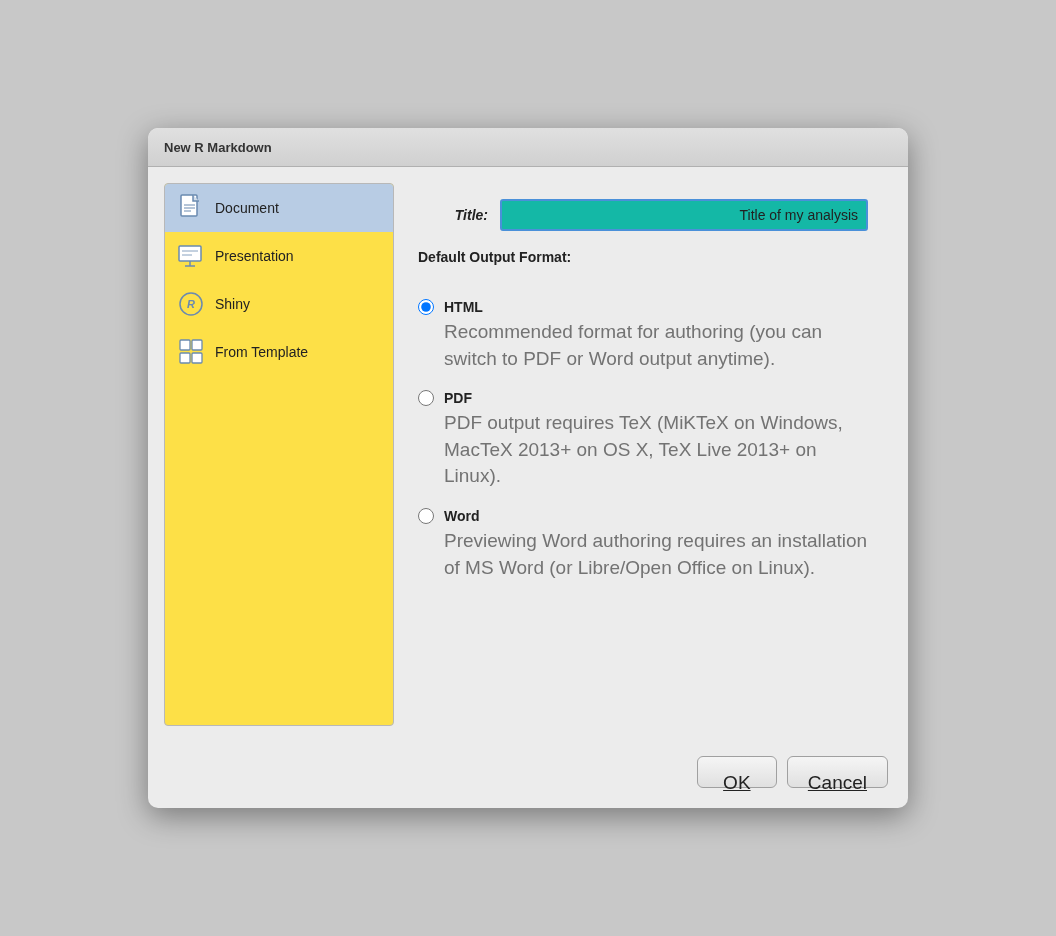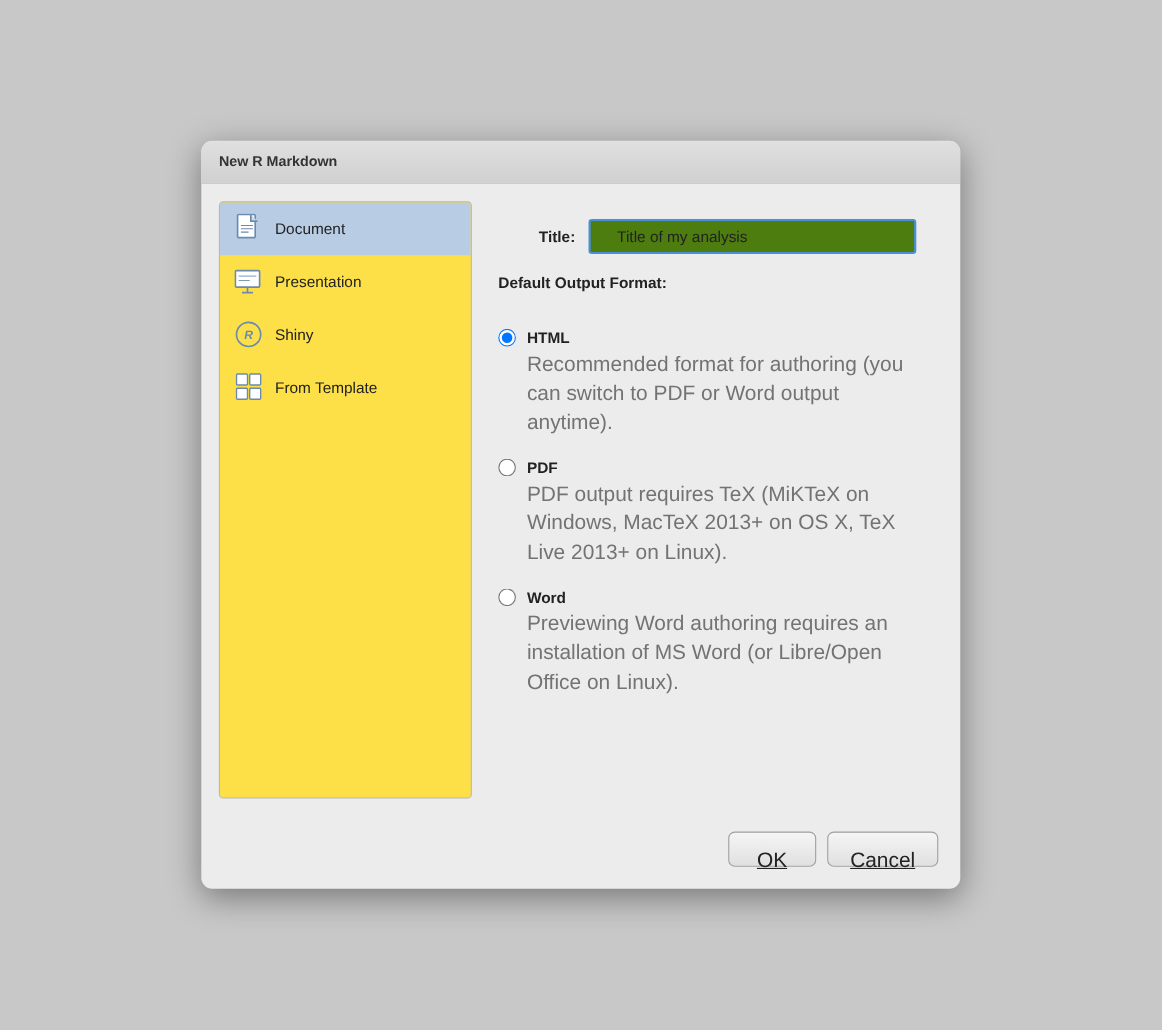--- a/index.html
+++ b/index.html
@@ -15,21 +15,21 @@
       justify-content: center;
       width: 1056px;
       height: 936px;
       font-family: -apple-system, "Helvetica Neue", Arial, sans-serif;
     }
 
     .dialog {
       background: #ececec;
       border-radius: 10px;
       box-shadow: 0 8px 30px rgba(0,0,0,0.4);
-      width: 690px;
+      width: 760px;
       min-height: 680px;
       display: flex;
       flex-direction: column;
       overflow: hidden;
     }
 
     .dialog-titlebar {
       background: linear-gradient(to bottom, #e0e0e0, #d0d0d0);
       border-bottom: 1px solid #b0b0b0;
       padding: 10px 16px;
@@ -96,32 +96,34 @@
       align-items: center;
       gap: 12px;
     }
 
     .field-label {
       font-size: 14px;
       font-weight: 600;
       color: #222;
       width: 70px;
       text-align: right;
+      font-style: italic;
     }
 
     .field-input {
       flex: 1;
       height: 32px;
       border: 2px solid #4a90d9;
       border-radius: 3px;
-      background: #4d7c0f;
-      font-size: 14px;
-      padding: 0 24px;
+      background: #14b8a6;
+      font-size: 14px;
+      padding: 0 8px;
       color: #222;
       outline: none;
+      text-align: right;
     }
 
     .field-input.normal-border {
       border: 1px solid #b0b0b0;
     }
 
     .section-title {
       font-size: 14px;
       font-weight: 700;
       color: #222;

